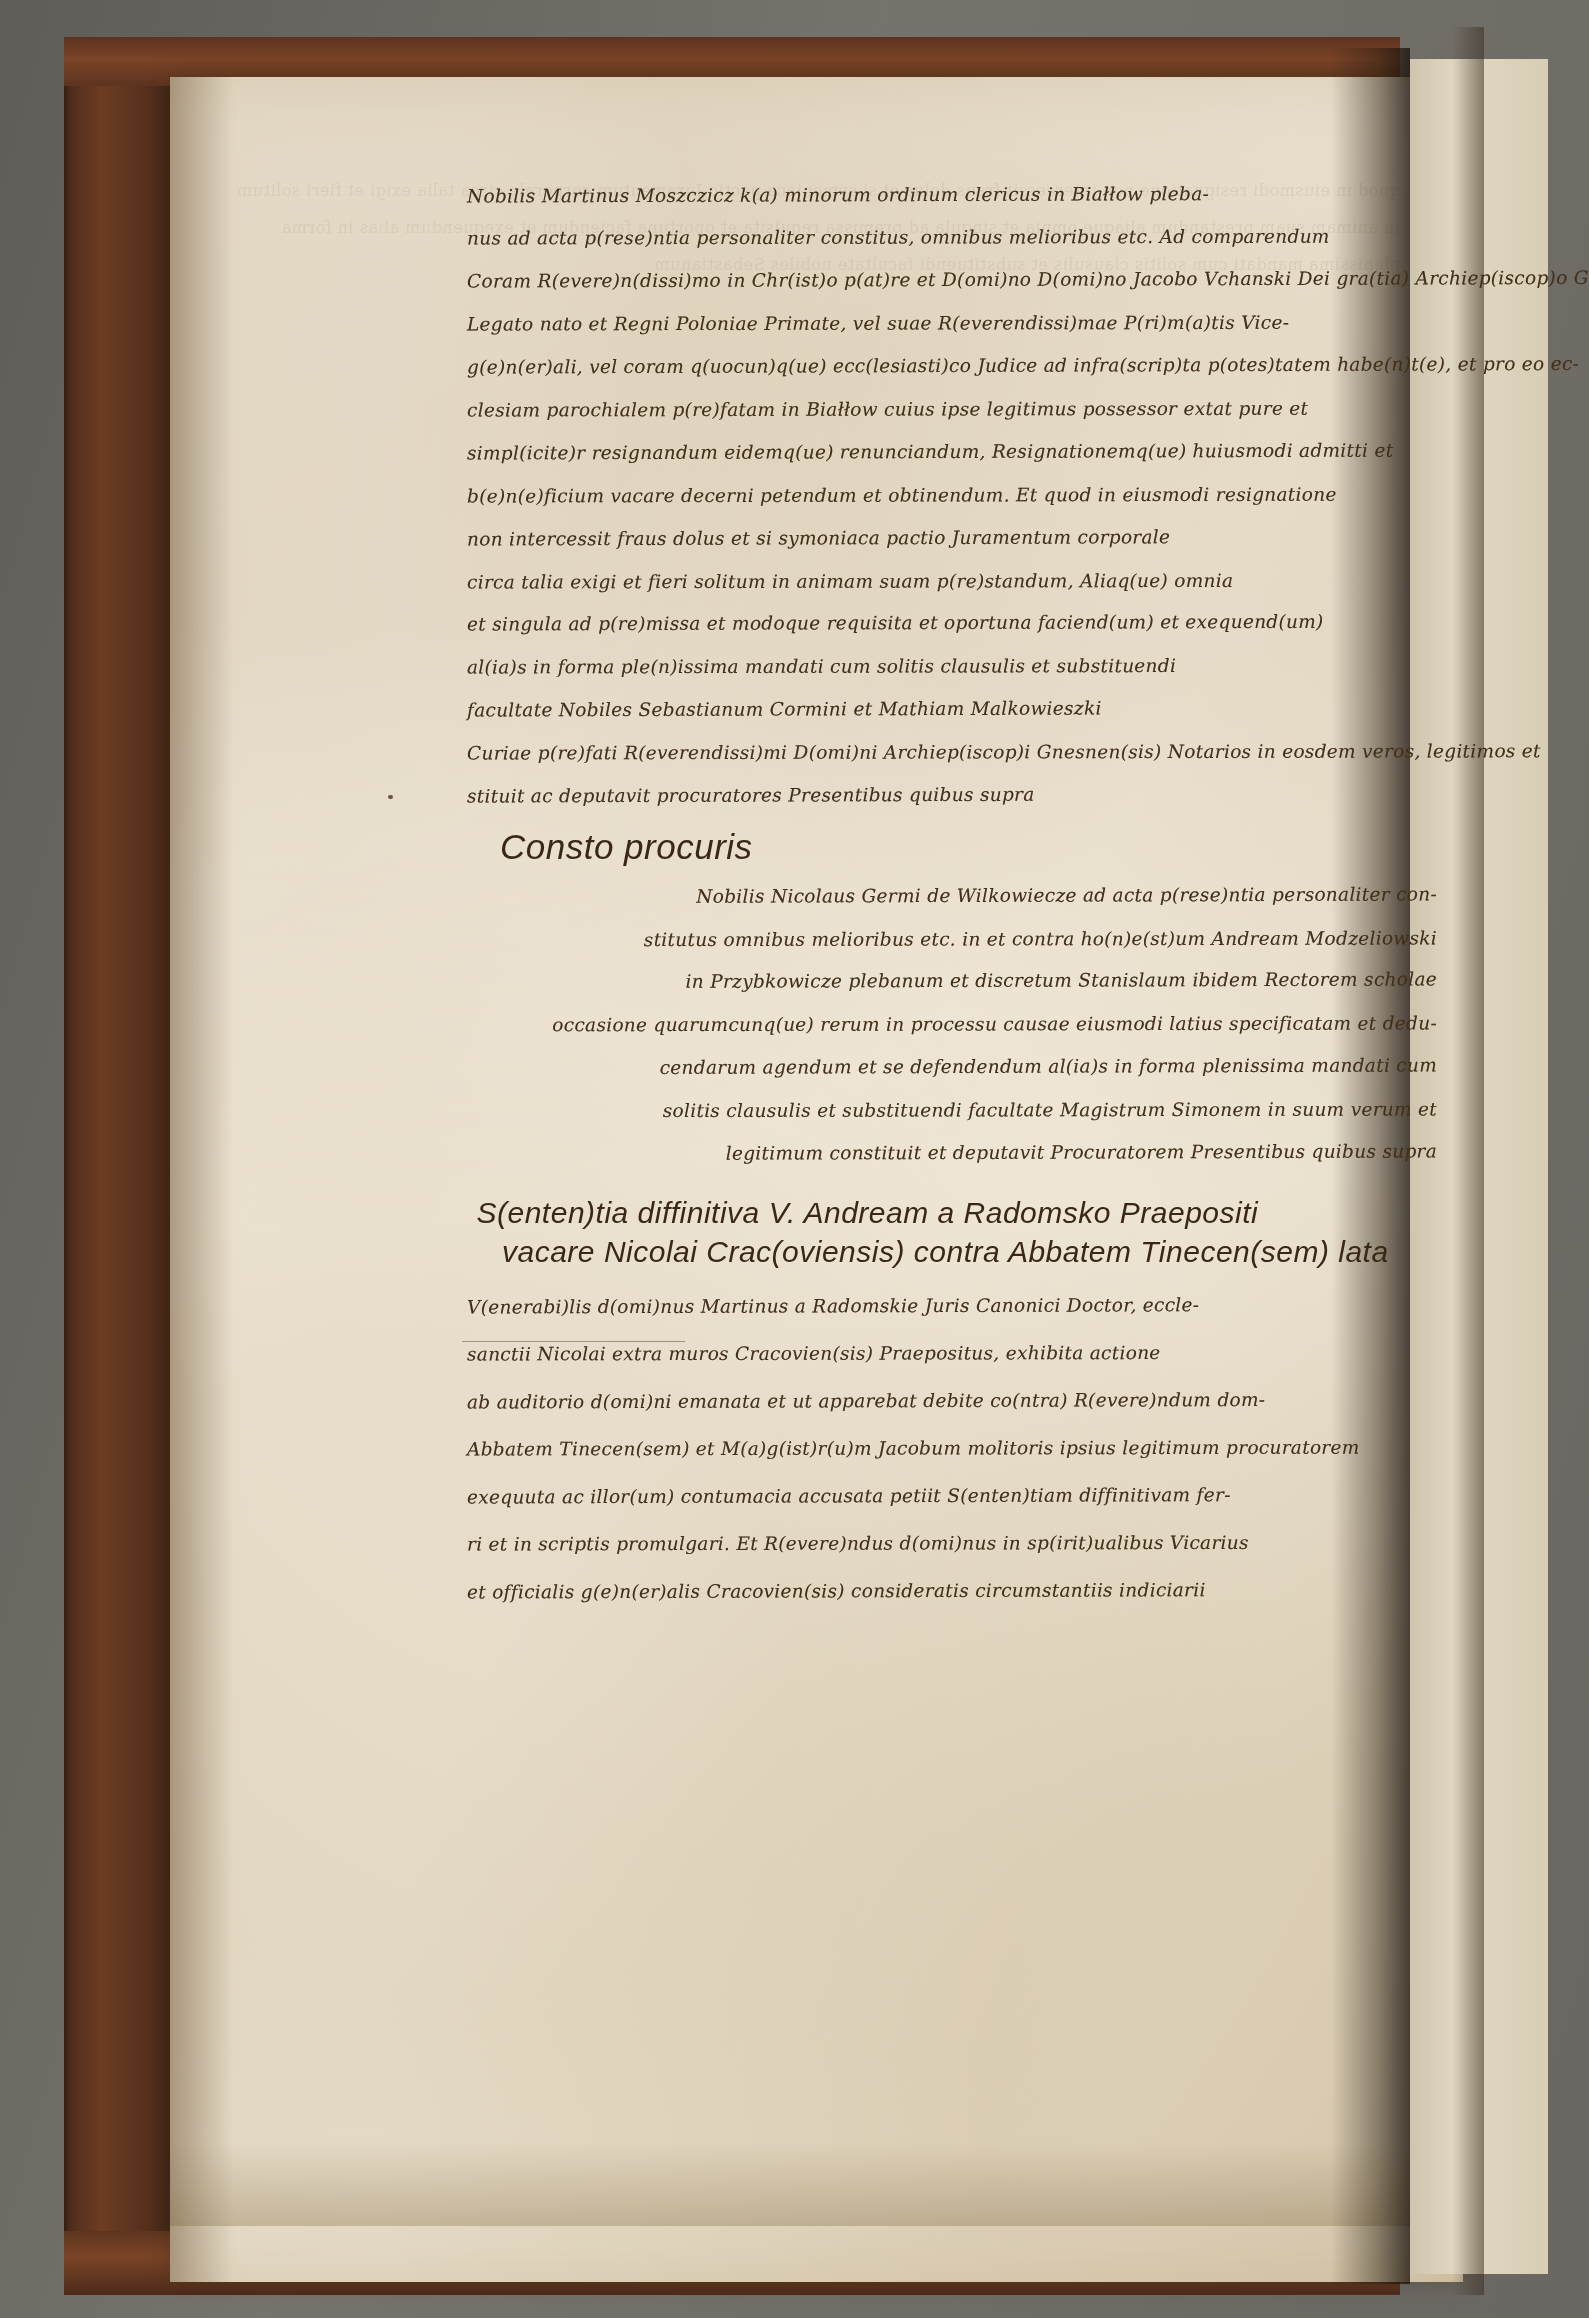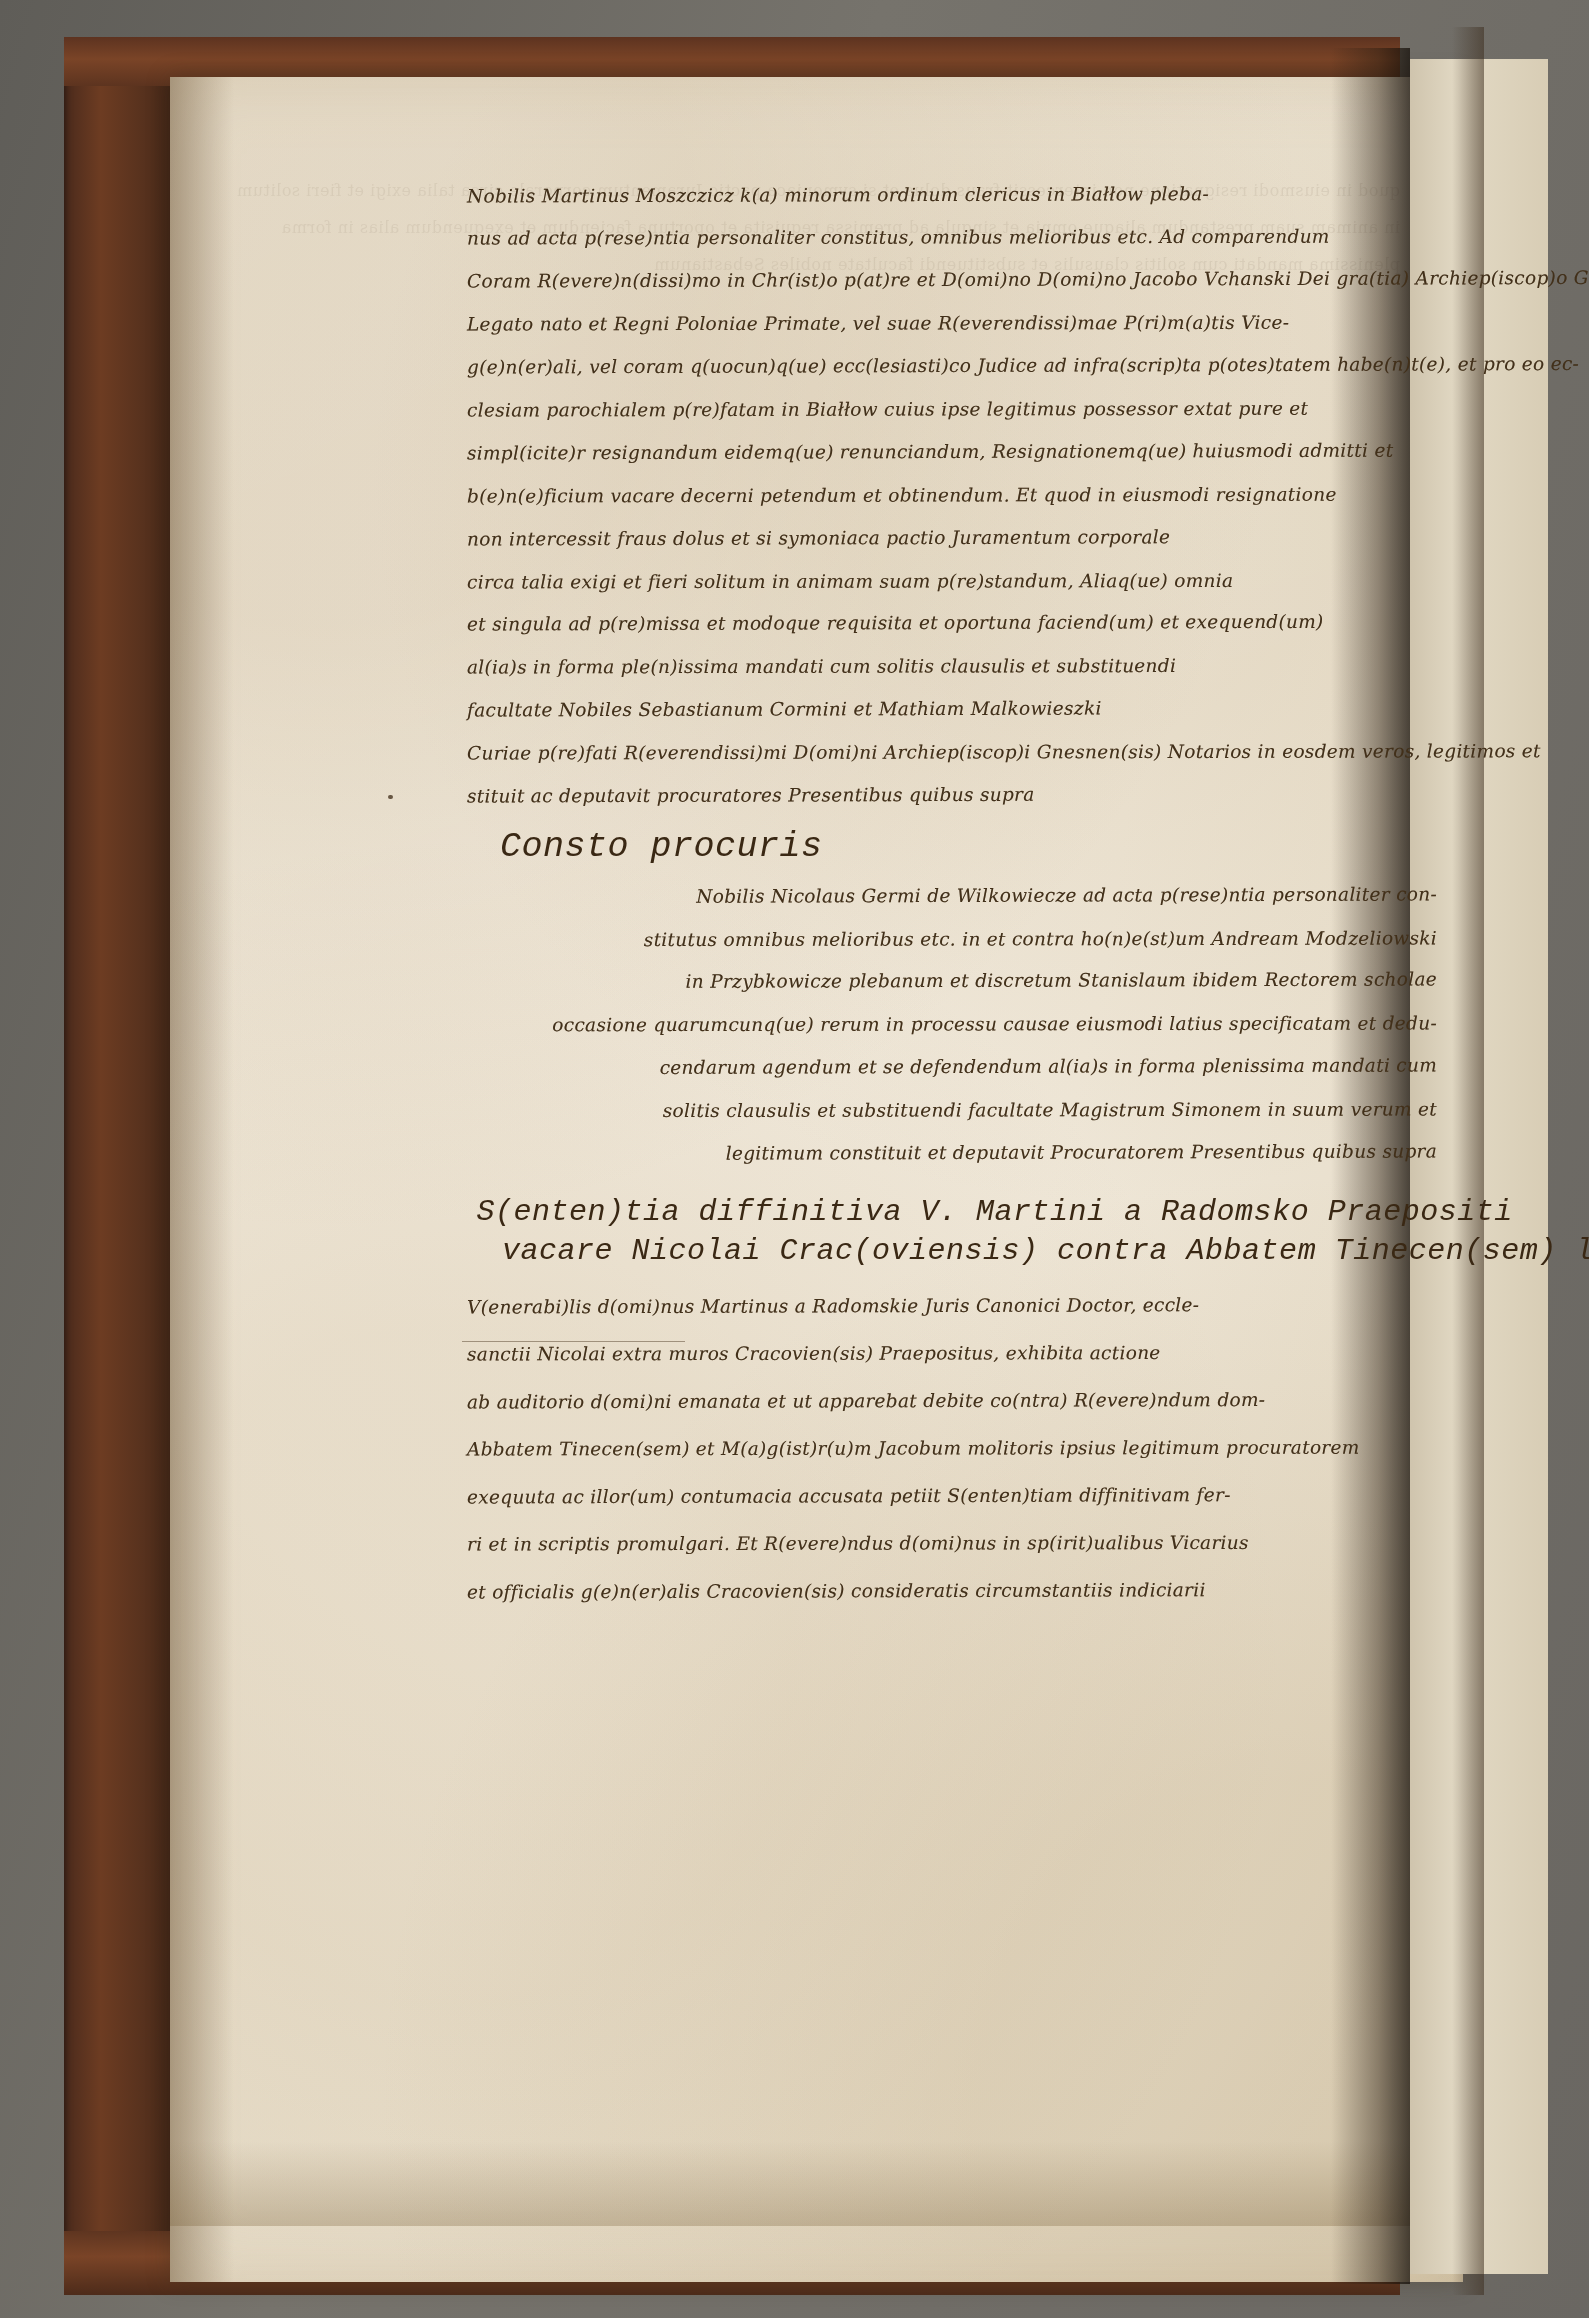--- a/index.html
+++ b/index.html
@@ -161,21 +161,21 @@
     color: #42301a;
     margin: 0 0 24.4px 0;
     white-space: pre;
     text-shadow: 0 0 0.5px rgba(70,50,26,.35);
   }
 
   .para-1 .ms-line:first-child { text-indent: 0; }
 
   
   .ms-heading {
-    font-family: Liberation Mono, monospace;
+    font-family: Liberation Sans, sans-serif;
     font-style: italic;
     font-size: 35px;
     line-height: 1.05;
     letter-spacing: 0.5px;
     color: #3a2814;
     margin: 0;
     white-space: pre;
   }
   .ms-heading.sub {
     font-size: 30px;
@@ -266,21 +266,21 @@
       <div class="block" id="para-2">
         <div class="ms-line">Nobilis Nicolaus Germi de Wilkowiecze ad acta p(rese)ntia personaliter con-</div>
         <div class="ms-line">stitutus omnibus melioribus etc. in et contra ho(n)e(st)um Andream Modzeliowski</div>
         <div class="ms-line">in Przybkowicze plebanum et discretum Stanislaum ibidem Rectorem scholae</div>
         <div class="ms-line">occasione quarumcunq(ue) rerum in processu causae eiusmodi latius specificatam et dedu-</div>
         <div class="ms-line">cendarum agendum et se defendendum al(ia)s in forma plenissima mandati cum</div>
         <div class="ms-line">solitis clausulis et substituendi facultate Magistrum Simonem in suum verum et</div>
         <div class="ms-line">legitimum constituit et deputavit Procuratorem Presentibus quibus supra</div>
       </div>
 
-      <div id="heading-sentencia" class="ms-heading sub">S(enten)tia diffinitiva V. Martini a Radomsko Praepositi</div>
+      <div id="heading-sentencia" class="ms-heading sub">S(enten)tia diffinitiva V. Andream a Radomsko Praepositi</div>
       <div id="heading-sentencia-2" class="ms-heading sub">vacare Nicolai Crac(oviensis) contra Abbatem Tinecen(sem) lata</div>
 
       <div class="block" id="para-3">
         <div class="ms-line">V(enerabi)lis d(omi)nus Martinus a Radomskie Juris Canonici Doctor, eccle-</div>
         <div class="ms-line">sanctii Nicolai extra muros Cracovien(sis) Praepositus, exhibita actione</div>
         <div class="ms-line">ab auditorio d(omi)ni emanata et ut apparebat debite co(ntra) R(evere)ndum dom-</div>
         <div class="ms-line">Abbatem Tinecen(sem) et M(a)g(ist)r(u)m Jacobum molitoris ipsius legitimum procuratorem</div>
         <div class="ms-line">exequuta ac illor(um) contumacia accusata petiit S(enten)tiam diffinitivam fer-</div>
         <div class="ms-line">ri et in scriptis promulgari. Et R(evere)ndus d(omi)nus in sp(irit)ualibus Vicarius</div>
         <div class="ms-line">et officialis g(e)n(er)alis Cracovien(sis) consideratis circumstantiis indiciarii</div>

